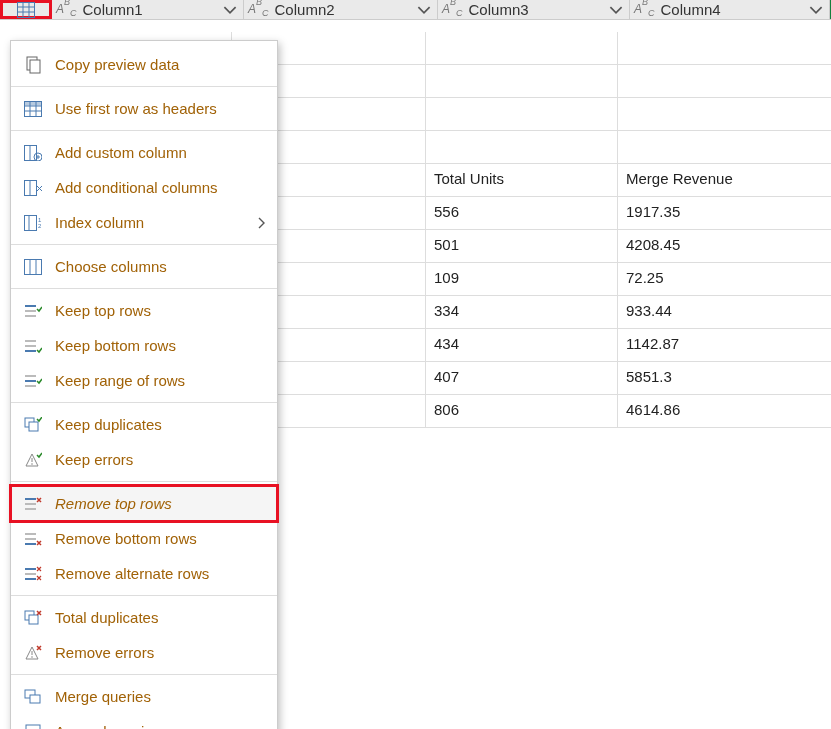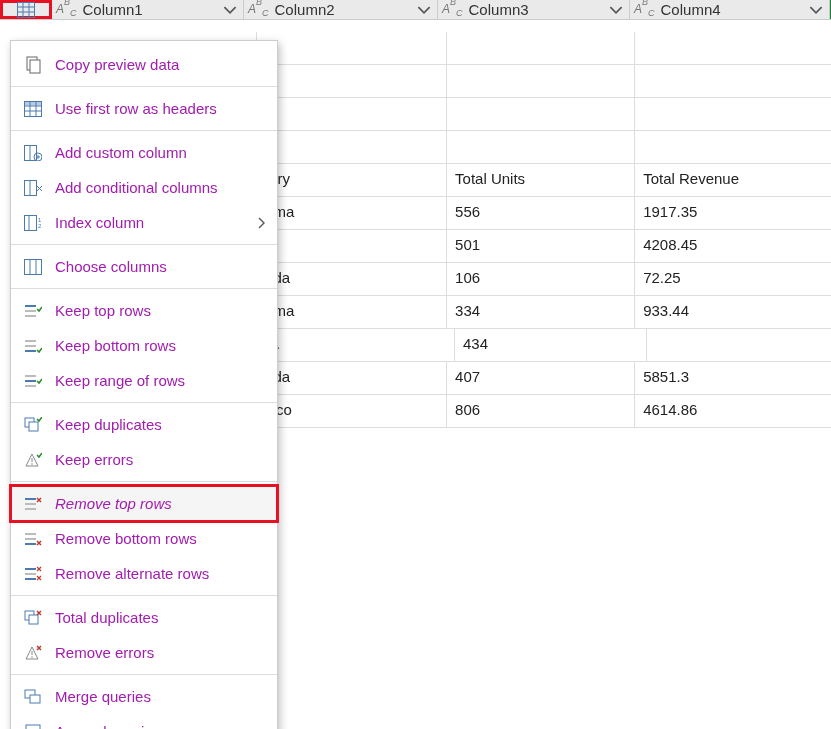--- a/index.html
+++ b/index.html
@@ -54,21 +54,21 @@
     margin-left: 4px;
   }
   .c1 { width: 192px; }
   .c2 { width: 194px; }
   .c3 { width: 192px; }
   .c4 { width: 200px; }
 
   
   .grid {
     position: absolute;
-    left: 69px;
+    left: 40px;
     top: 32px;
     right: 0;
   }
   .grid-row {
     display: flex;
     height: 33px;
     border-bottom: 1px solid #ddd;
   }
   .cell {
     border-right: 1px solid #ddd;
@@ -92,21 +92,21 @@
     border: 1px solid #ccc;
     box-shadow: 2px 3px 8px rgba(0,0,0,0.25);
     padding: 6px 0;
   }
   .menu-item {
     display: flex;
     align-items: center;
     height: 35px;
     padding: 0 12px 0 12px;
     font-size: 15px;
-    color: #a21caf;
+    color: #a16207;
     cursor: default;
     position: relative;
     justify-content: flex-end;
   }
   .menu-item .micon {
     width: 20px;
     height: 20px;
     margin-right: 12px;
     flex-shrink: 0;
     display: flex;
@@ -200,50 +200,51 @@
   <div class="grid-row">
     <div class="cell c1"></div>
     <div class="cell c2"></div>
     <div class="cell c3"></div>
     <div class="cell c4"></div>
   </div>
   <div class="grid-row">
     <div class="cell c1"></div>
     <div class="cell c2">ntry</div>
     <div class="cell c3">Total Units</div>
-    <div class="cell c4">Total Revenue</div>
+    <div class="cell c4">Merge Revenue</div>
   </div>
   <div class="grid-row">
     <div class="cell c1"></div>
     <div class="cell c2">ama</div>
     <div class="cell c3">556</div>
     <div class="cell c4">1917.35</div>
   </div>
   <div class="grid-row">
     <div class="cell c1"></div>
     <div class="cell c2">A</div>
     <div class="cell c3">501</div>
     <div class="cell c4">4208.45</div>
   </div>
   <div class="grid-row">
     <div class="cell c1"></div>
     <div class="cell c2">ada</div>
-    <div class="cell c3">106</div>
+    <div class="cell c3">109</div>
     <div class="cell c4">72.25</div>
   </div>
   <div class="grid-row">
     <div class="cell c1"></div>
     <div class="cell c2">ama</div>
     <div class="cell c3">334</div>
     <div class="cell c4">933.44</div>
   </div>
   <div class="grid-row">
     <div class="cell c1"></div>
     <div class="cell c2">A</div>
     <div class="cell c3">434</div>
+    <div class="cell c4">1142.87</div>
   </div>
   <div class="grid-row">
     <div class="cell c1"></div>
     <div class="cell c2">ada</div>
     <div class="cell c3">407</div>
     <div class="cell c4">5851.3</div>
   </div>
   <div class="grid-row">
     <div class="cell c1"></div>
     <div class="cell c2">xico</div>

